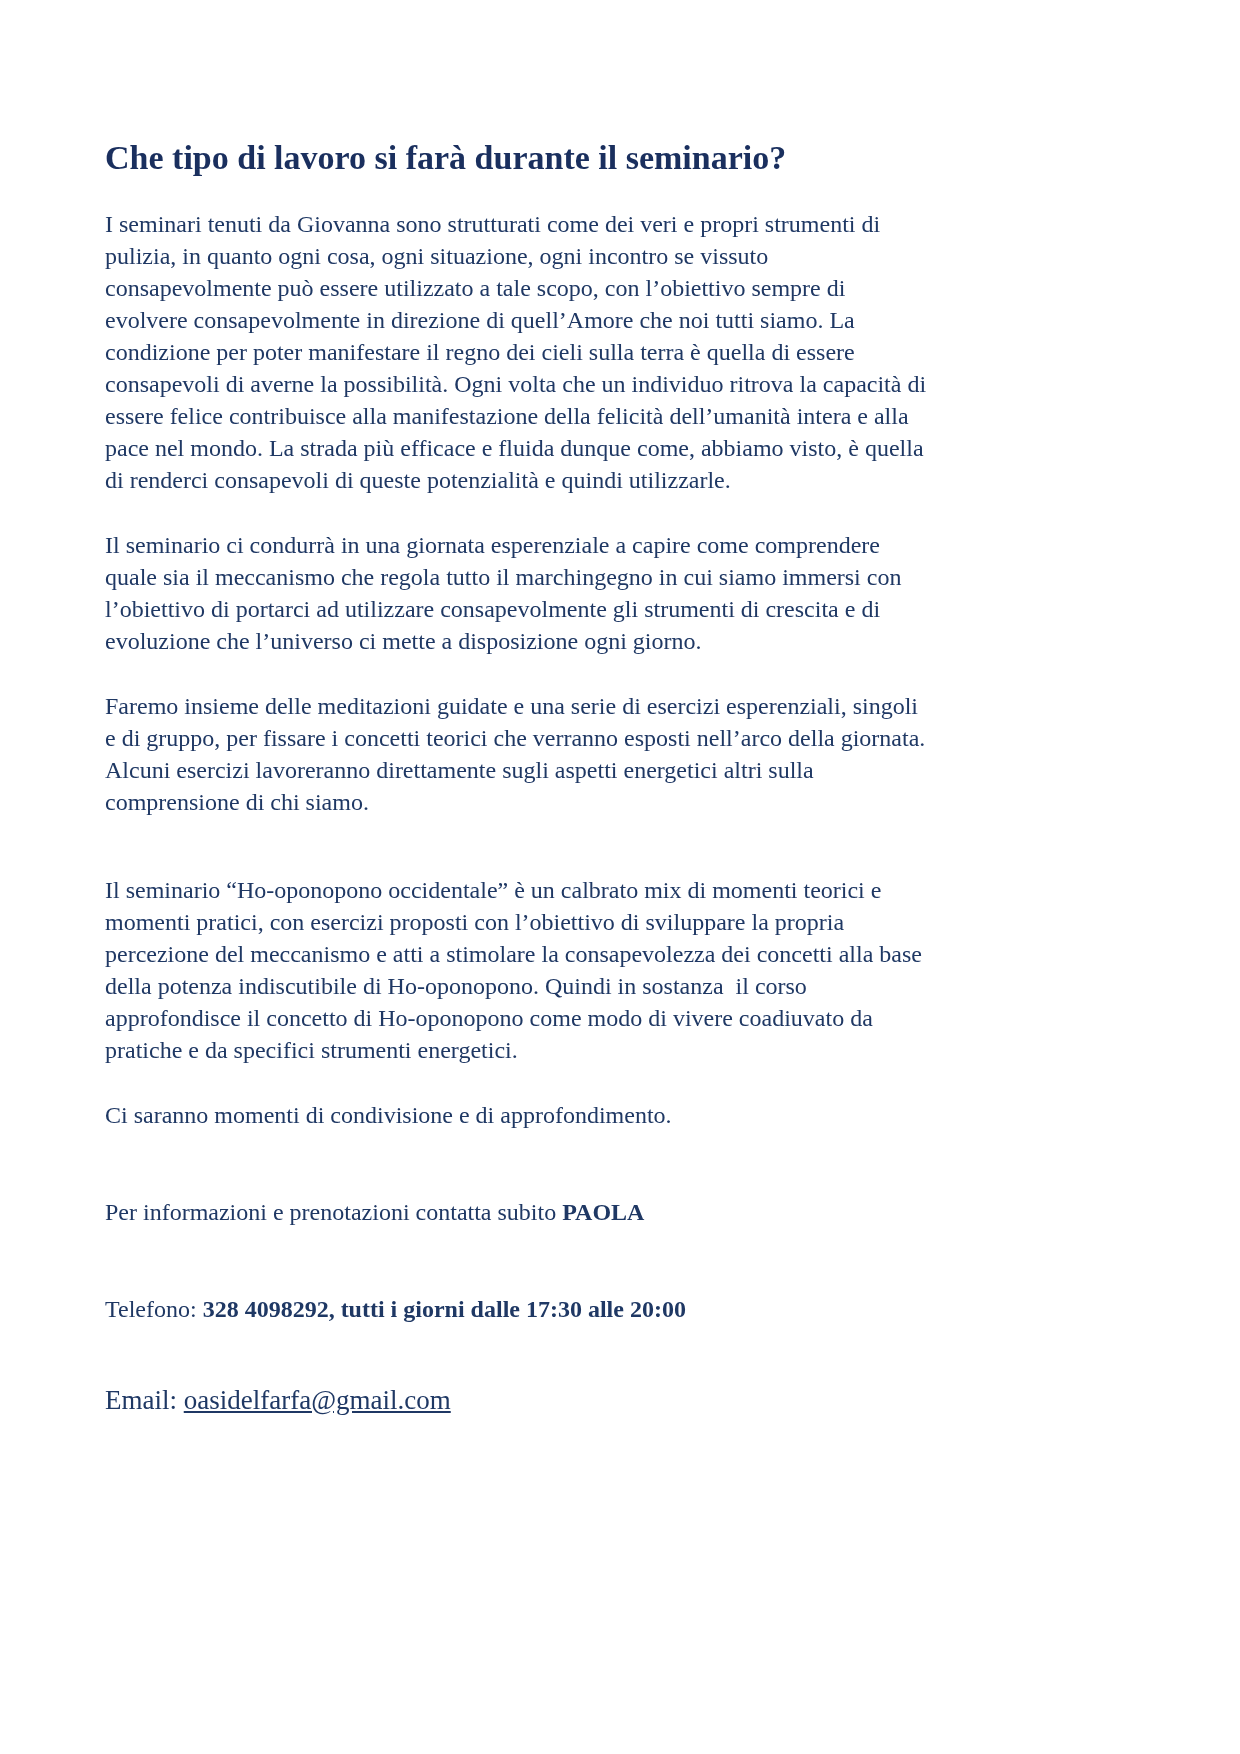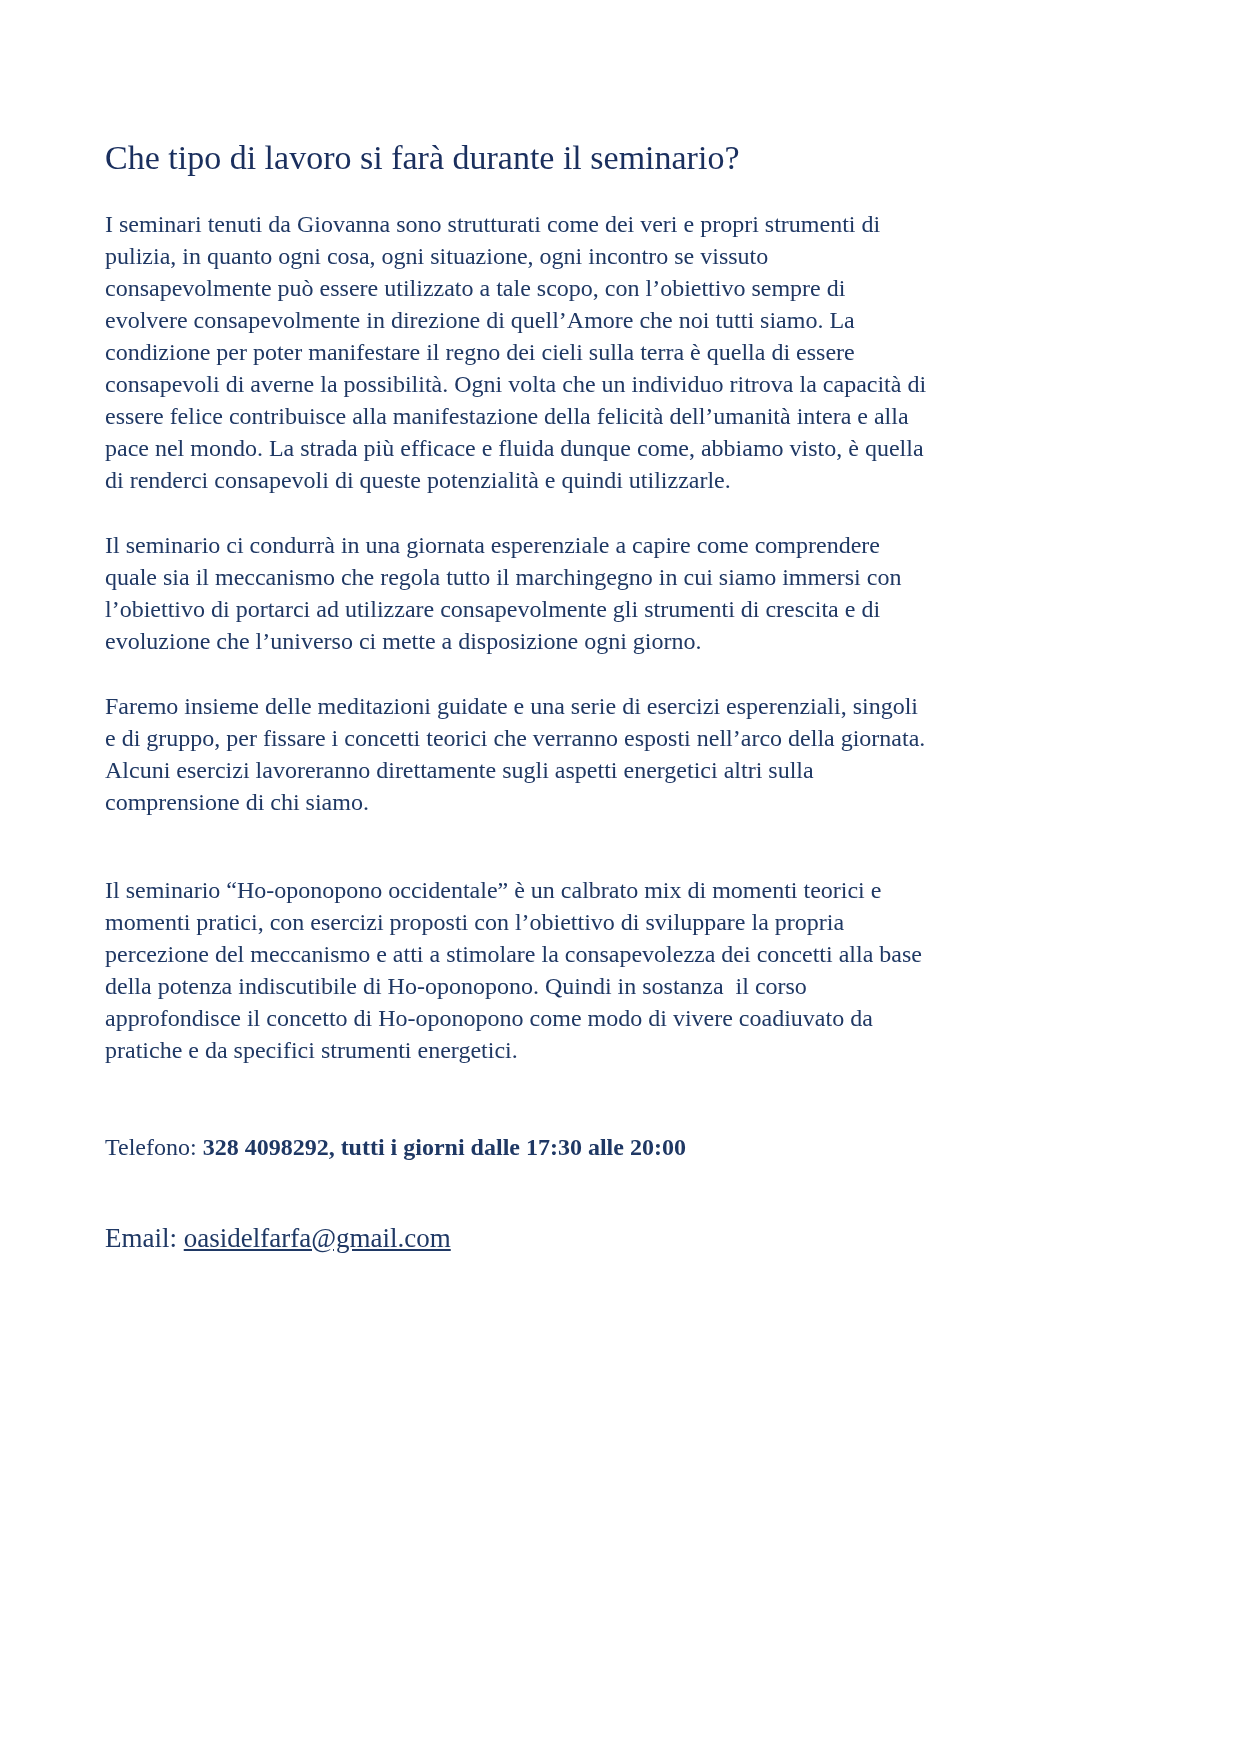--- a/index.html
+++ b/index.html
@@ -19,21 +19,21 @@
   }
   .content {
     position: absolute;
     left: 105px;
     top: 136px;
     width: 1048px;
   }
   h1.doc-title {
     font-size: 34px;
     line-height: 44px;
-    font-weight: normal;
+    font-weight: bold;
     color: #1a2f5e;
     margin: 0 0 28px 0;
     letter-spacing: 0px;
   }
   p.body-par {
     font-size: 24px;
     line-height: 32px;
     margin: 0 0 33px 0;
     white-space: pre-line;
   }
@@ -82,23 +82,27 @@
 Alcuni esercizi lavoreranno direttamente sugli aspetti energetici altri sulla
 comprensione di chi siamo.</p>
 
     <p class="body-par extra-top">Il seminario “Ho-oponopono occidentale” è un calbrato mix di momenti teorici e
 momenti pratici, con esercizi proposti con l’obiettivo di sviluppare la propria
 percezione del meccanismo e atti a stimolare la consapevolezza dei concetti alla base
 della potenza indiscutibile di Ho-oponopono. Quindi in sostanza&nbsp; il corso
 approfondisce il concetto di Ho-oponopono come modo di vivere coadiuvato da
 pratiche e da specifici strumenti energetici.</p>
 
+    <p class="body-par">Ci saranno momenti di condivisione e di approfondimento.</p>
 
 
 
+    <p class="body-par">
+      <span>Per informazioni e prenotazioni contatta subito </span><span class="bold">PAOLA</span>
+    </p>
 
     <p class="body-par">
       <span>Telefono: </span><span class="bold">328 4098292, tutti i giorni dalle 17:30 alle 20:00</span>
     </p>
 
     <p class="body-par email-par">
       <span>Email: </span><a class="email-link">oasidelfarfa@gmail.com</a>
     </p>
 
   </div>

